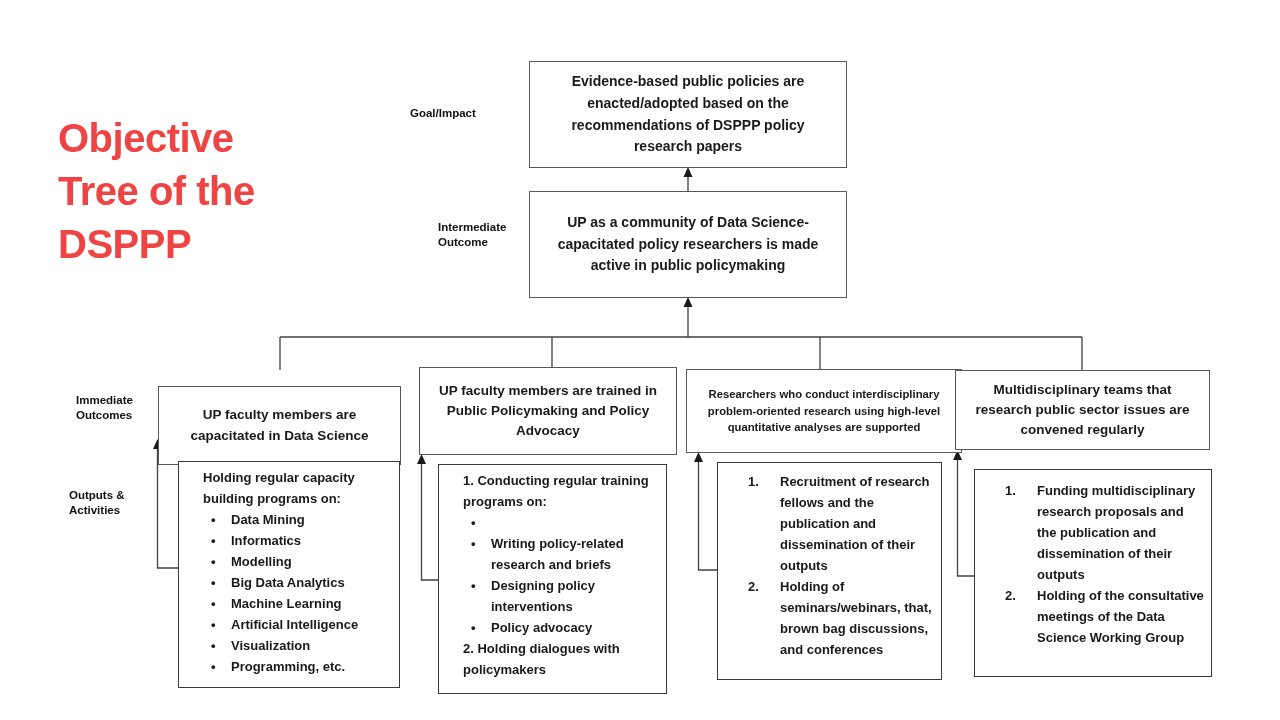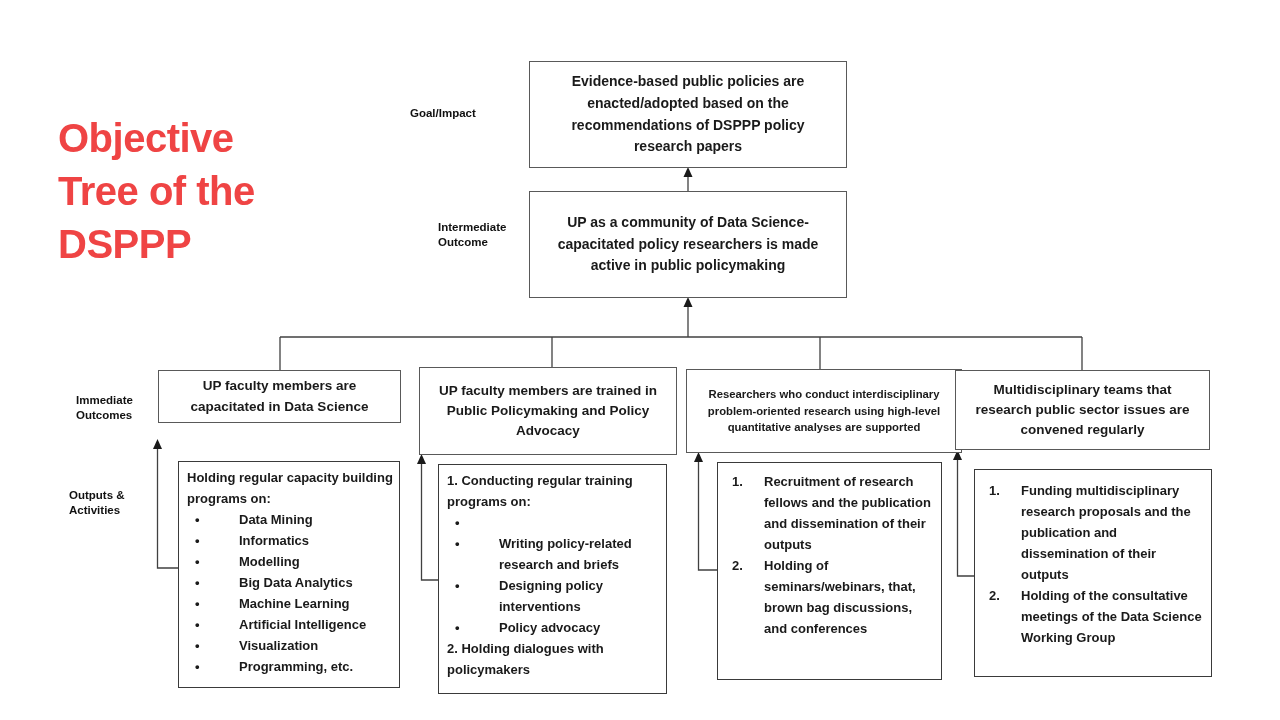--- a/index.html
+++ b/index.html
@@ -28,26 +28,26 @@
     box-sizing:border-box;z-index:1;
   }
   .box .txt{padding:2px 14px;}
   .goalbox,.interbox{font-size:14px;line-height:1.55;}
   .iobox{font-size:13.5px;line-height:1.5;}
   .iobox.small{font-size:11.3px;line-height:1.5;}
   .outbox{
     position:absolute;background:#fff;border:1.5px solid #3a3a3a;
     box-sizing:border-box;z-index:1;
     font-size:13px;font-weight:bold;color:#1a1a1a;line-height:1.62;
-    padding:5px 4px 0 8px;text-align:left;overflow:hidden;
+    padding:5px 4px 0 24px;text-align:left;overflow:hidden;
   }
   .outbox ul,.outbox ol{margin:0;padding:0;list-style:none;}
   .brow{display:flex;}
   .brow .blt{width:28px;flex:0 0 28px;text-align:left;padding-left:8px;box-sizing:border-box;}
-  .brow .btx{flex:1;margin-left:24px;}
+  .brow .btx{flex:1;}
   .nrow{display:flex;}
   .nrow .num{width:38px;flex:0 0 38px;text-align:left;padding-left:6px;box-sizing:border-box;}
   .nrow .ntx{flex:1;padding-right:2px;}
 </style>
 </head>
 <body>
 
 <div class="slide">
 
   <svg class="conn" width="1280" height="720" viewBox="0 0 1280 720">
@@ -87,21 +87,21 @@
   <div class="rowlabel" style="left:69px;top:488px;width:72px;">Outputs &amp; Activities</div>
 
   <div class="box goalbox" style="left:529px;top:61px;width:318px;height:107px;">
     <div class="txt">Evidence-based public policies are enacted/adopted based on the recommendations of DSPPP policy research papers</div>
   </div>
 
   <div class="box interbox" style="left:529px;top:191px;width:318px;height:107px;text-align:center;">
     <div class="txt">UP as a community of Data Science-capacitated policy researchers is made active in public policymaking</div>
   </div>
 
-  <div class="box iobox" style="left:158px;top:370px;width:243px;height:53px;">
+  <div class="box iobox" style="left:158px;top:386px;width:243px;height:79px;">
     <div class="txt">UP faculty members are capacitated in Data Science</div>
   </div>
   <div class="box iobox" style="left:419px;top:367px;width:258px;height:88px;">
     <div class="txt">UP faculty members are trained in Public Policymaking and Policy Advocacy</div>
   </div>
   <div class="box iobox small" style="left:686px;top:369px;width:276px;height:84px;">
     <div class="txt">Researchers who conduct interdisciplinary problem-oriented research using high-level quantitative analyses are supported</div>
   </div>
   <div class="box iobox" style="left:955px;top:370px;width:255px;height:80px;">
     <div class="txt">Multidisciplinary  teams that research public sector issues are convened regularly</div>

